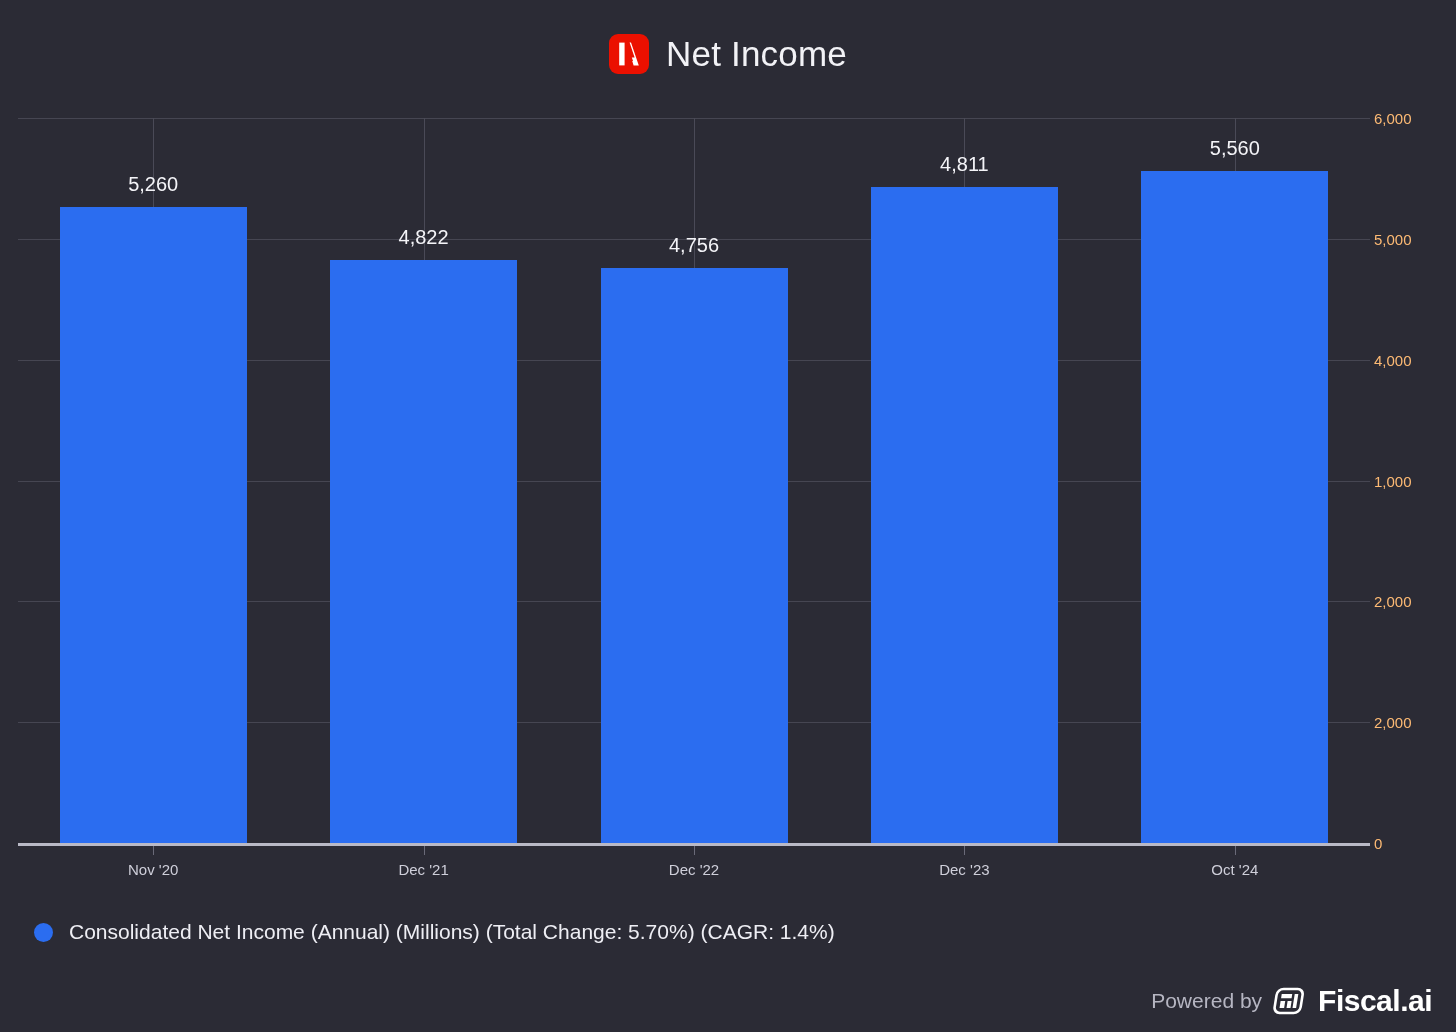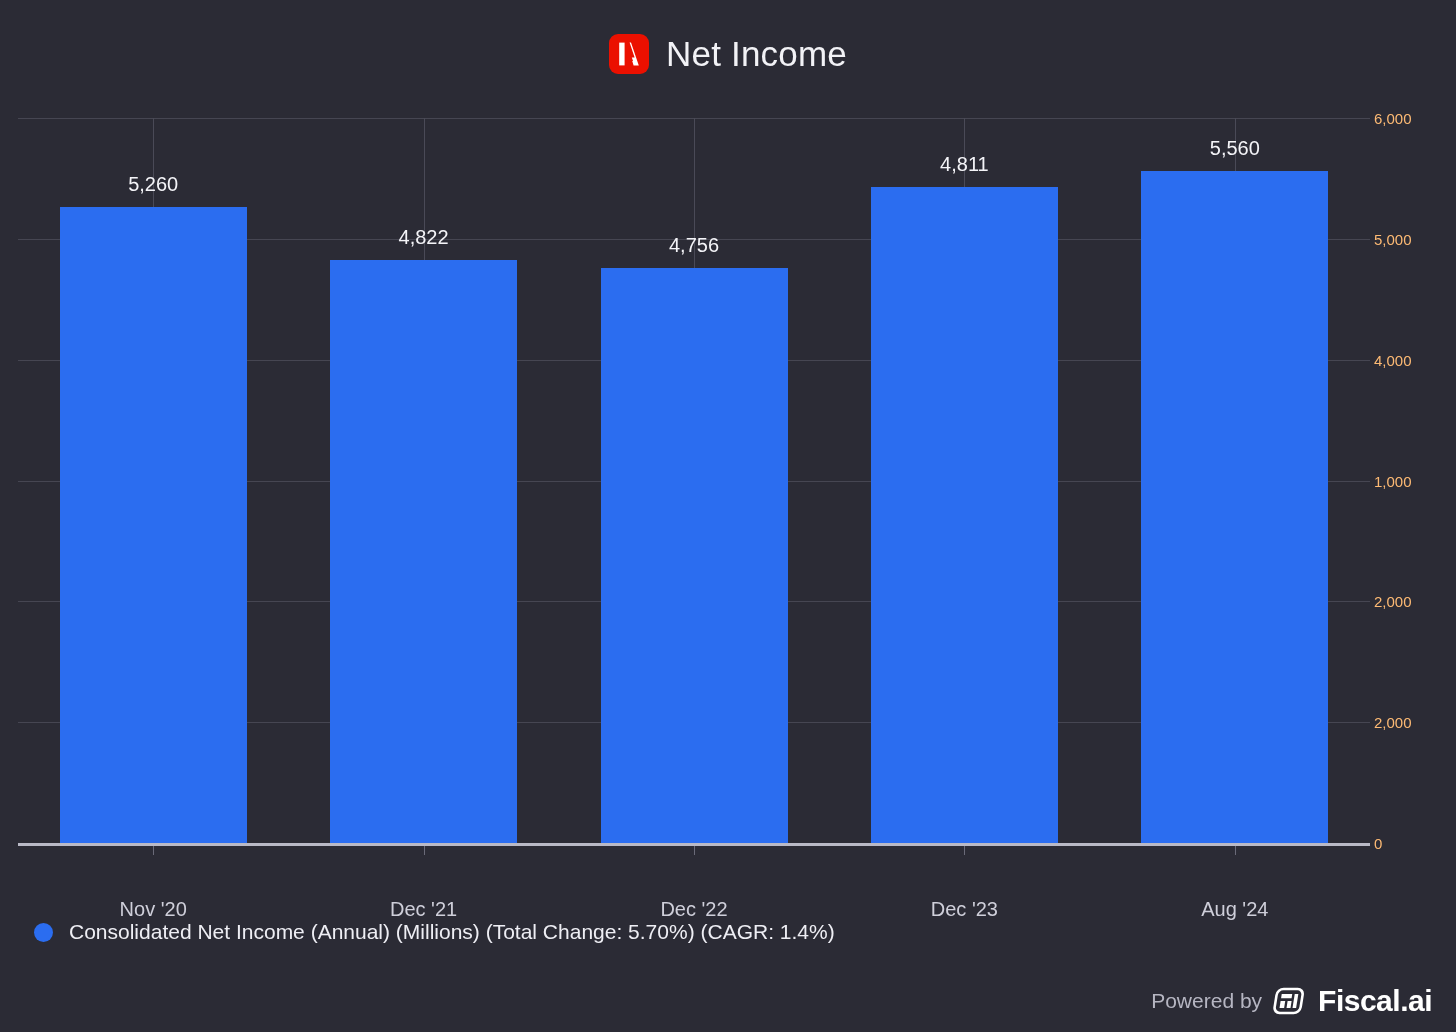--- a/index.html
+++ b/index.html
@@ -105,25 +105,24 @@
   .x-tick {
     position: absolute;
     top: 846px;
     width: 1px;
     height: 9px;
     background: #6a6a78;
   }
   .x-tick-label {
     position: absolute;
     top: 861px;
-    font-size: 20px;
+    font-size: 15px;
     color: #cfcfda;
     transform: translateX(-50%);
     white-space: nowrap;
-    margin-top: 37px;
   }
 
   
   #legend {
     position: absolute;
     left: 34px;
     top: 920px;
     display: flex;
     align-items: center;
     gap: 16px;
@@ -215,21 +214,21 @@
     <div class="x-tick" style="left: 423.6px;"></div>
     <div class="x-tick-label" style="left: 423.6px;">Dec '21</div>
     <div class="bar-value" style="left: 694px; top: 234.317px;">4,756</div>
     <div class="x-tick" style="left: 694px;"></div>
     <div class="x-tick-label" style="left: 694px;">Dec '22</div>
     <div class="bar-value" style="left: 964.4px; top: 153.117px;">4,811</div>
     <div class="x-tick" style="left: 964.4px;"></div>
     <div class="x-tick-label" style="left: 964.4px;">Dec '23</div>
     <div class="bar-value" style="left: 1234.8px; top: 137.167px;">5,560</div>
     <div class="x-tick" style="left: 1234.8px;"></div>
-    <div class="x-tick-label" style="left: 1234.8px;">Aug '24</div>
+    <div class="x-tick-label" style="left: 1234.8px;">Oct '24</div>
   </div>
 
 <div id="legend">
   <span id="legend-marker" style="background: rgb(43, 109, 240);"></span>
   <span id="legend-label">Consolidated Net Income (Annual) (Millions) (Total Change: 5.70%) (CAGR: 1.4%)</span>
 </div>
 
 <div id="footer">
   <span id="powered-by-text">Powered by</span>
   <span>

